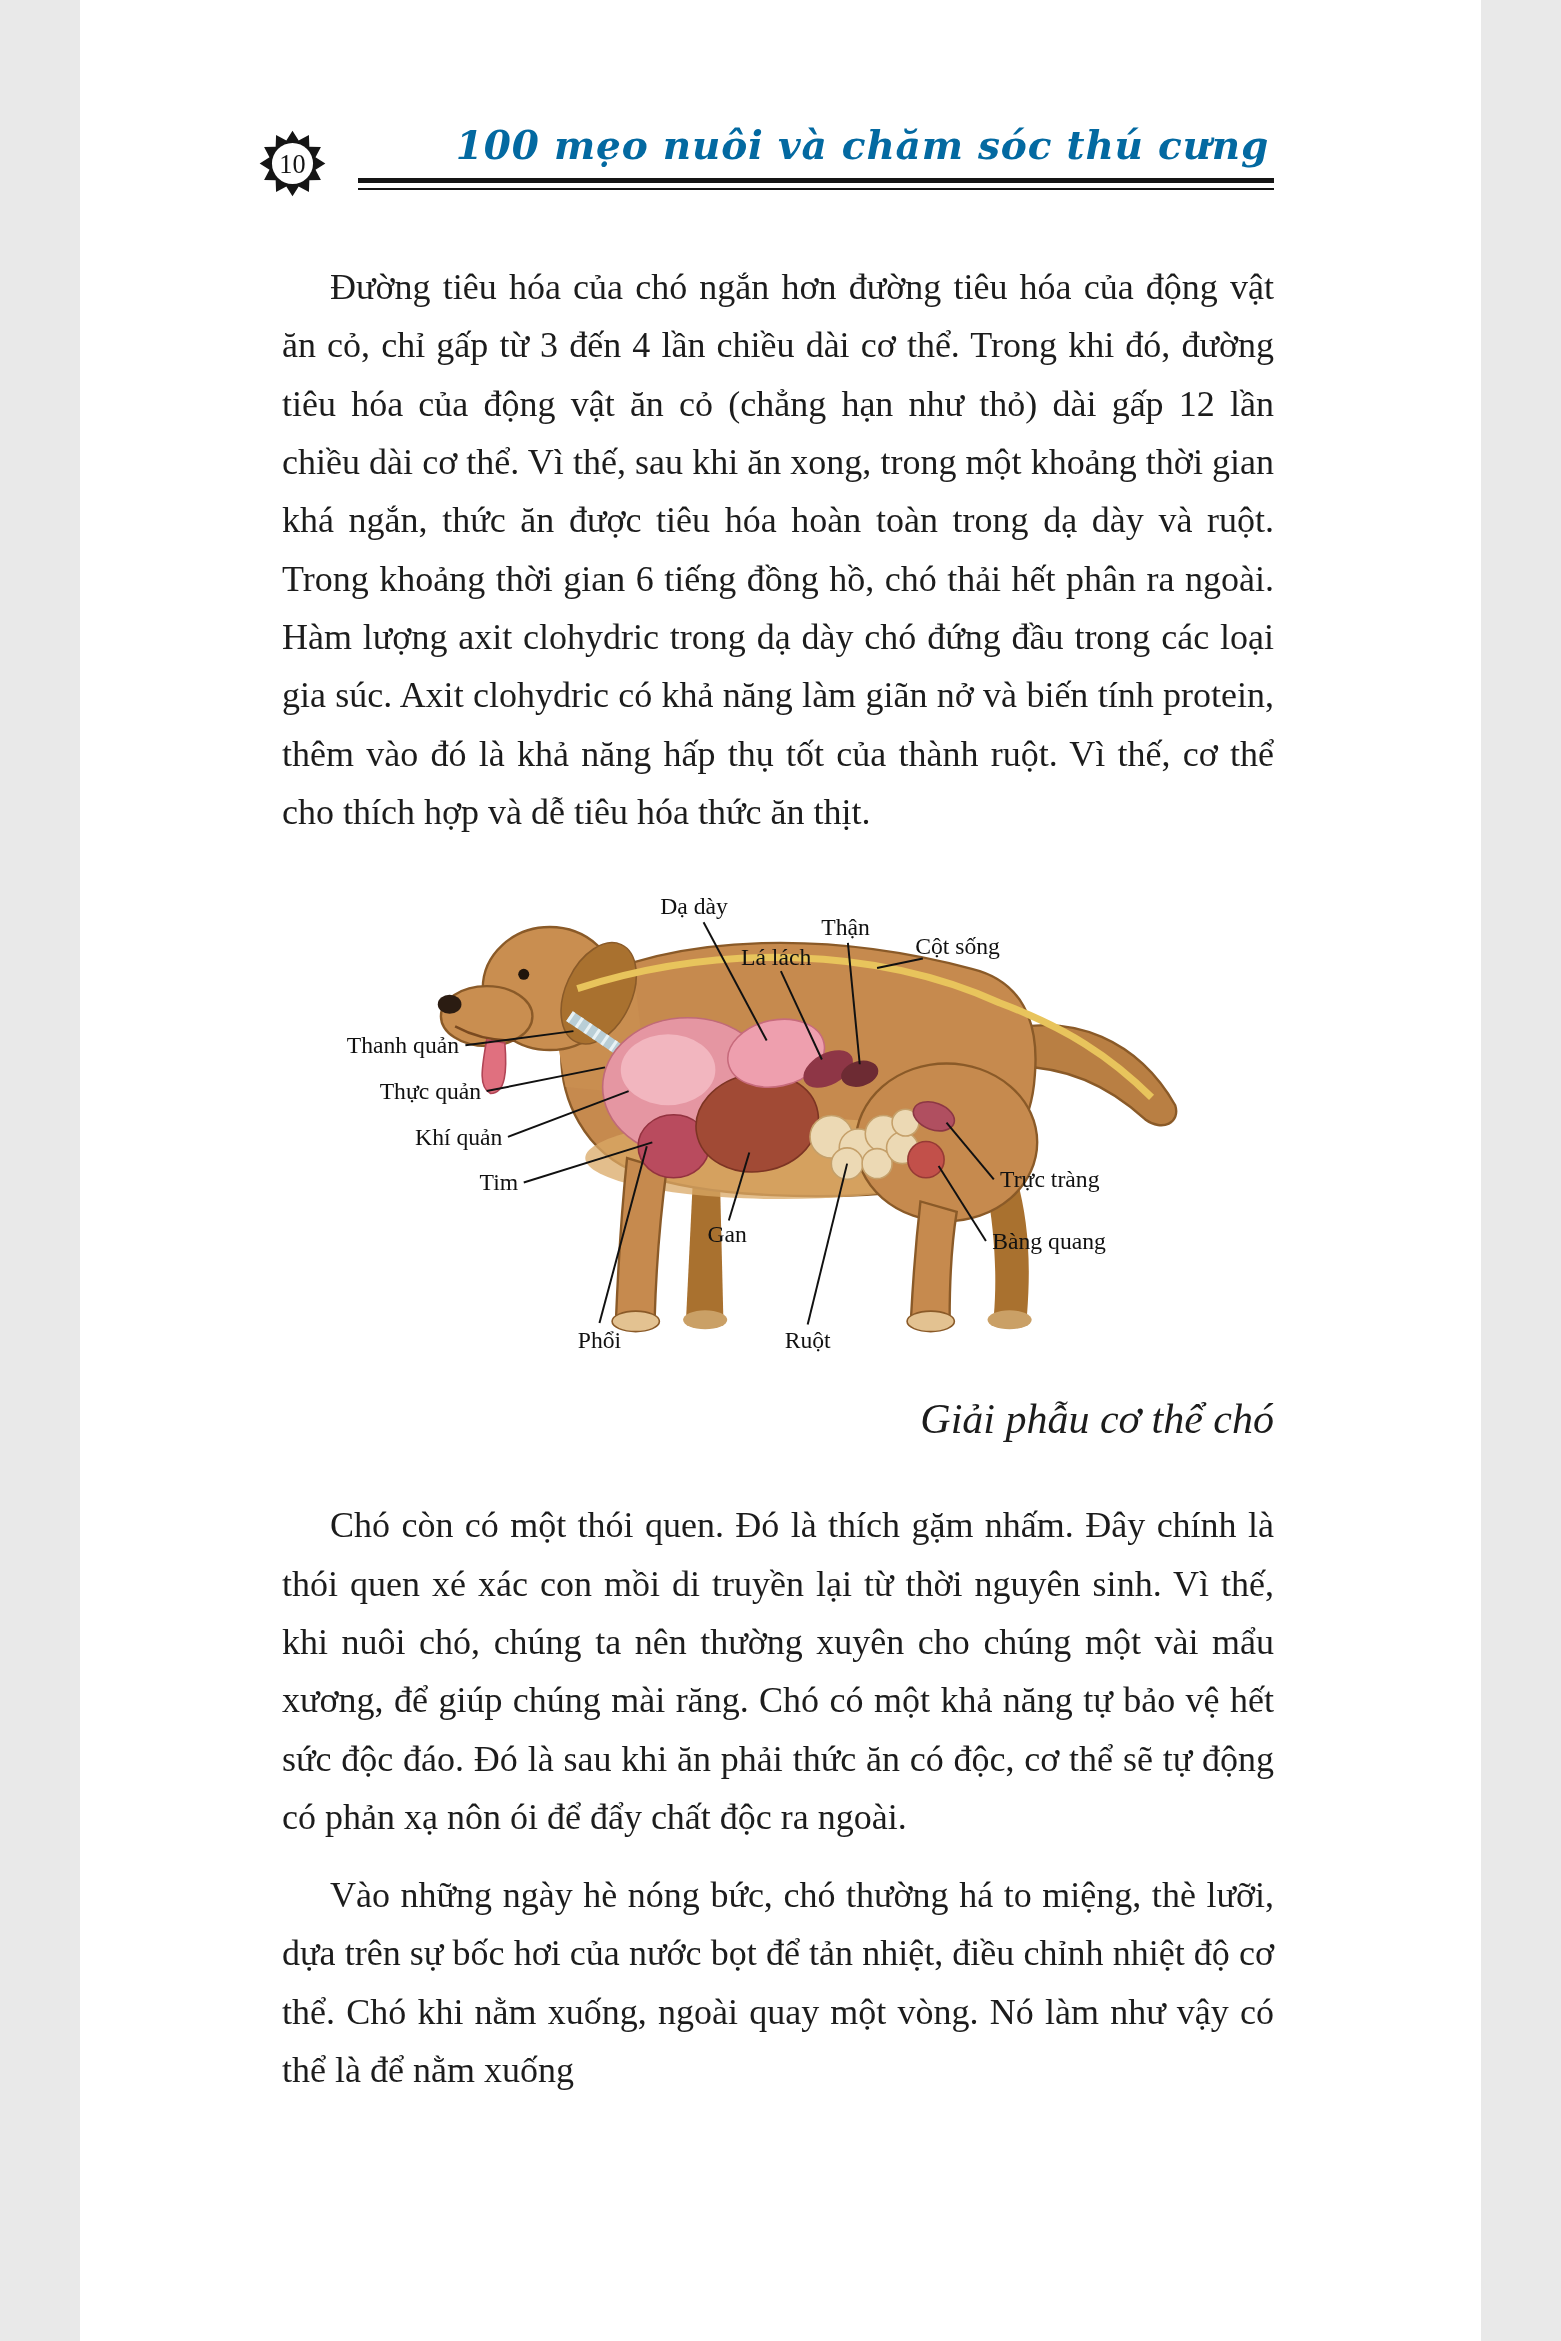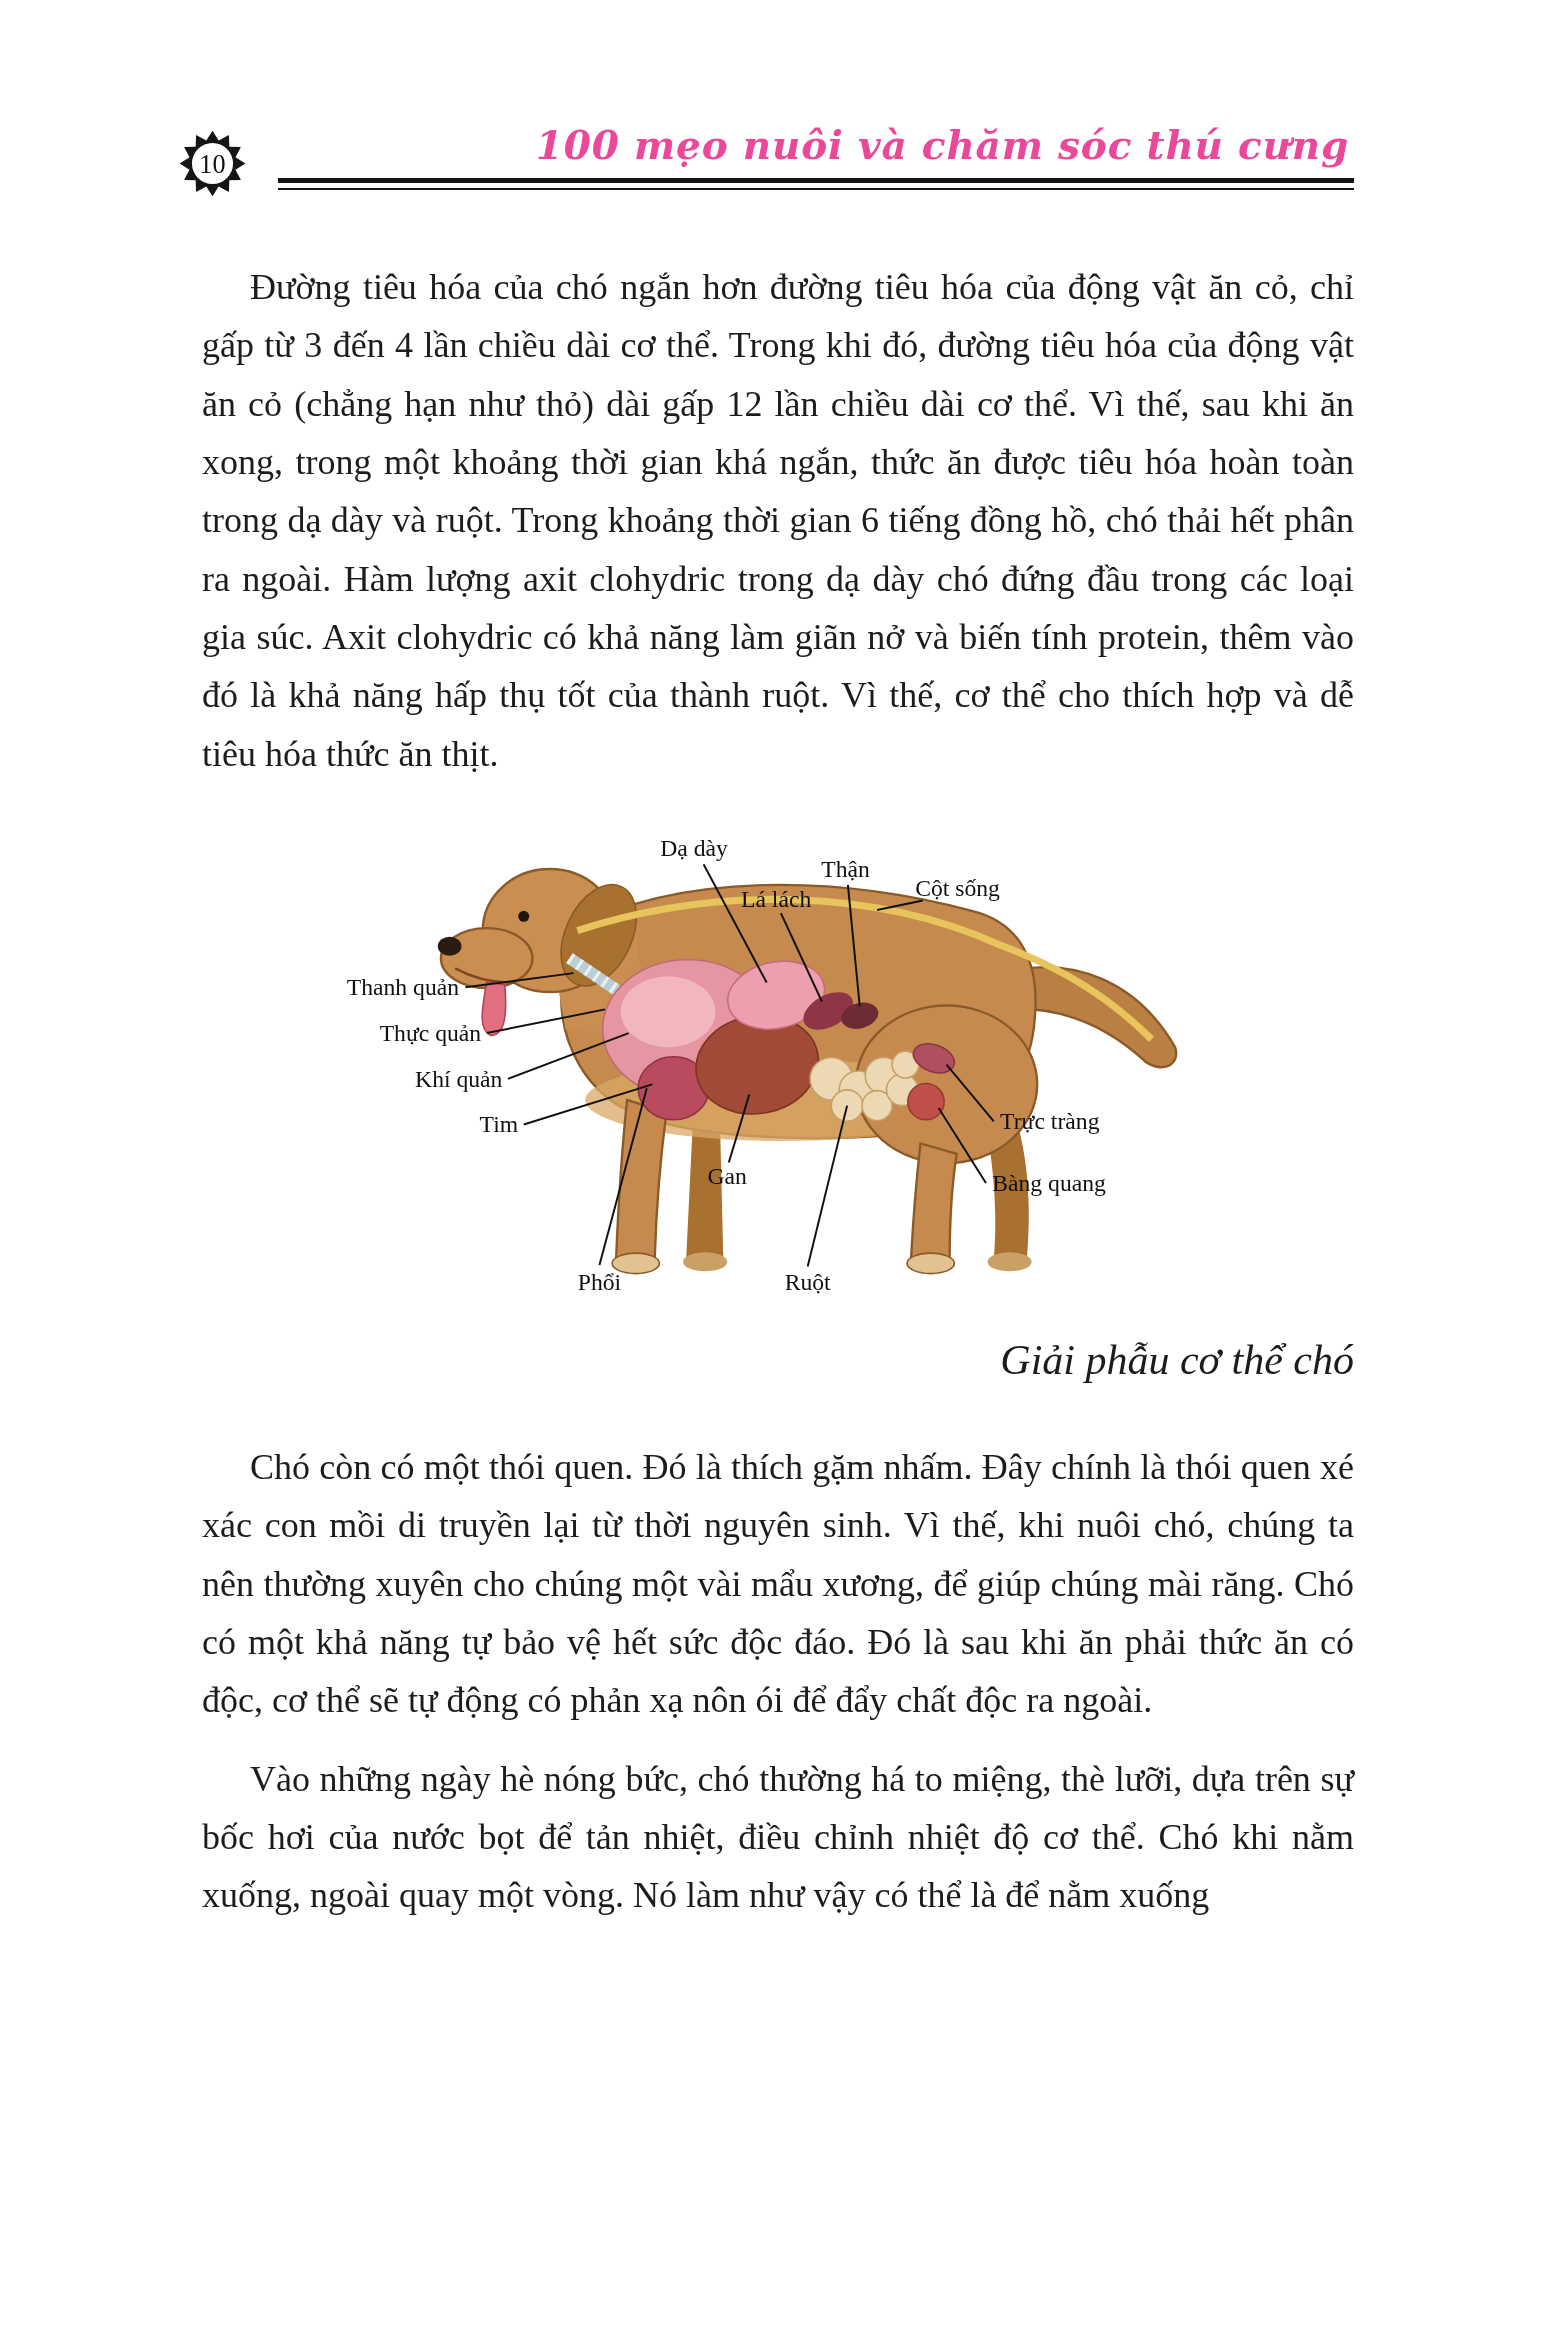--- a/index.html
+++ b/index.html
@@ -1,38 +1,38 @@
 <!DOCTYPE html>
 <html style="font-size:13.2px"><head>
 <meta charset="utf-8">
 <style>
   html,body{margin:0;padding:0;background:#e9e9e9;}
   .page{
     position:relative;
-    width:1561px;height:2342px;
+    width:1401px;height:2342px;
     margin:0 auto;
     background:#ffffff;
     box-sizing:border-box;
     padding:124px 207px 0 178px;
     overflow:hidden;
     font-family:"Liberation Serif","DejaVu Serif",serif;
     color:#1c1c1c;
   }
   
   .page-header{display:flex;align-items:flex-end;gap:31px;}
   .badge-wrap{flex:0 0 auto;margin-bottom:-11.6px;}
   .header-right{flex:1 1 auto;}
   .book-title{
     font-family:"DejaVu Serif","Liberation Serif",serif;
     font-style:italic;font-weight:700;
     font-size:39px;line-height:1.1;
     text-align:right;
     letter-spacing:0.8px;
     padding:0 5px 11.6px 0;
-    color:#ec4899;
+    color:#0369a1;
   }
   .rule-thick{height:4.1px;background:#151515;}
   .rule-thin{height:1.7px;background:#151515;margin-top:5.8px;}
   
   .body-text{margin-top:68px;font-size:36px;line-height:1.62;text-align:justify;margin-left:24px;}
   .body-text p{margin:0;text-indent:48px;}
   .body-text p + p{margin-top:20px;}
   
   figure{margin:45px 0 50px;text-align:right;}
   figure svg{display:block;margin:0 auto;}

